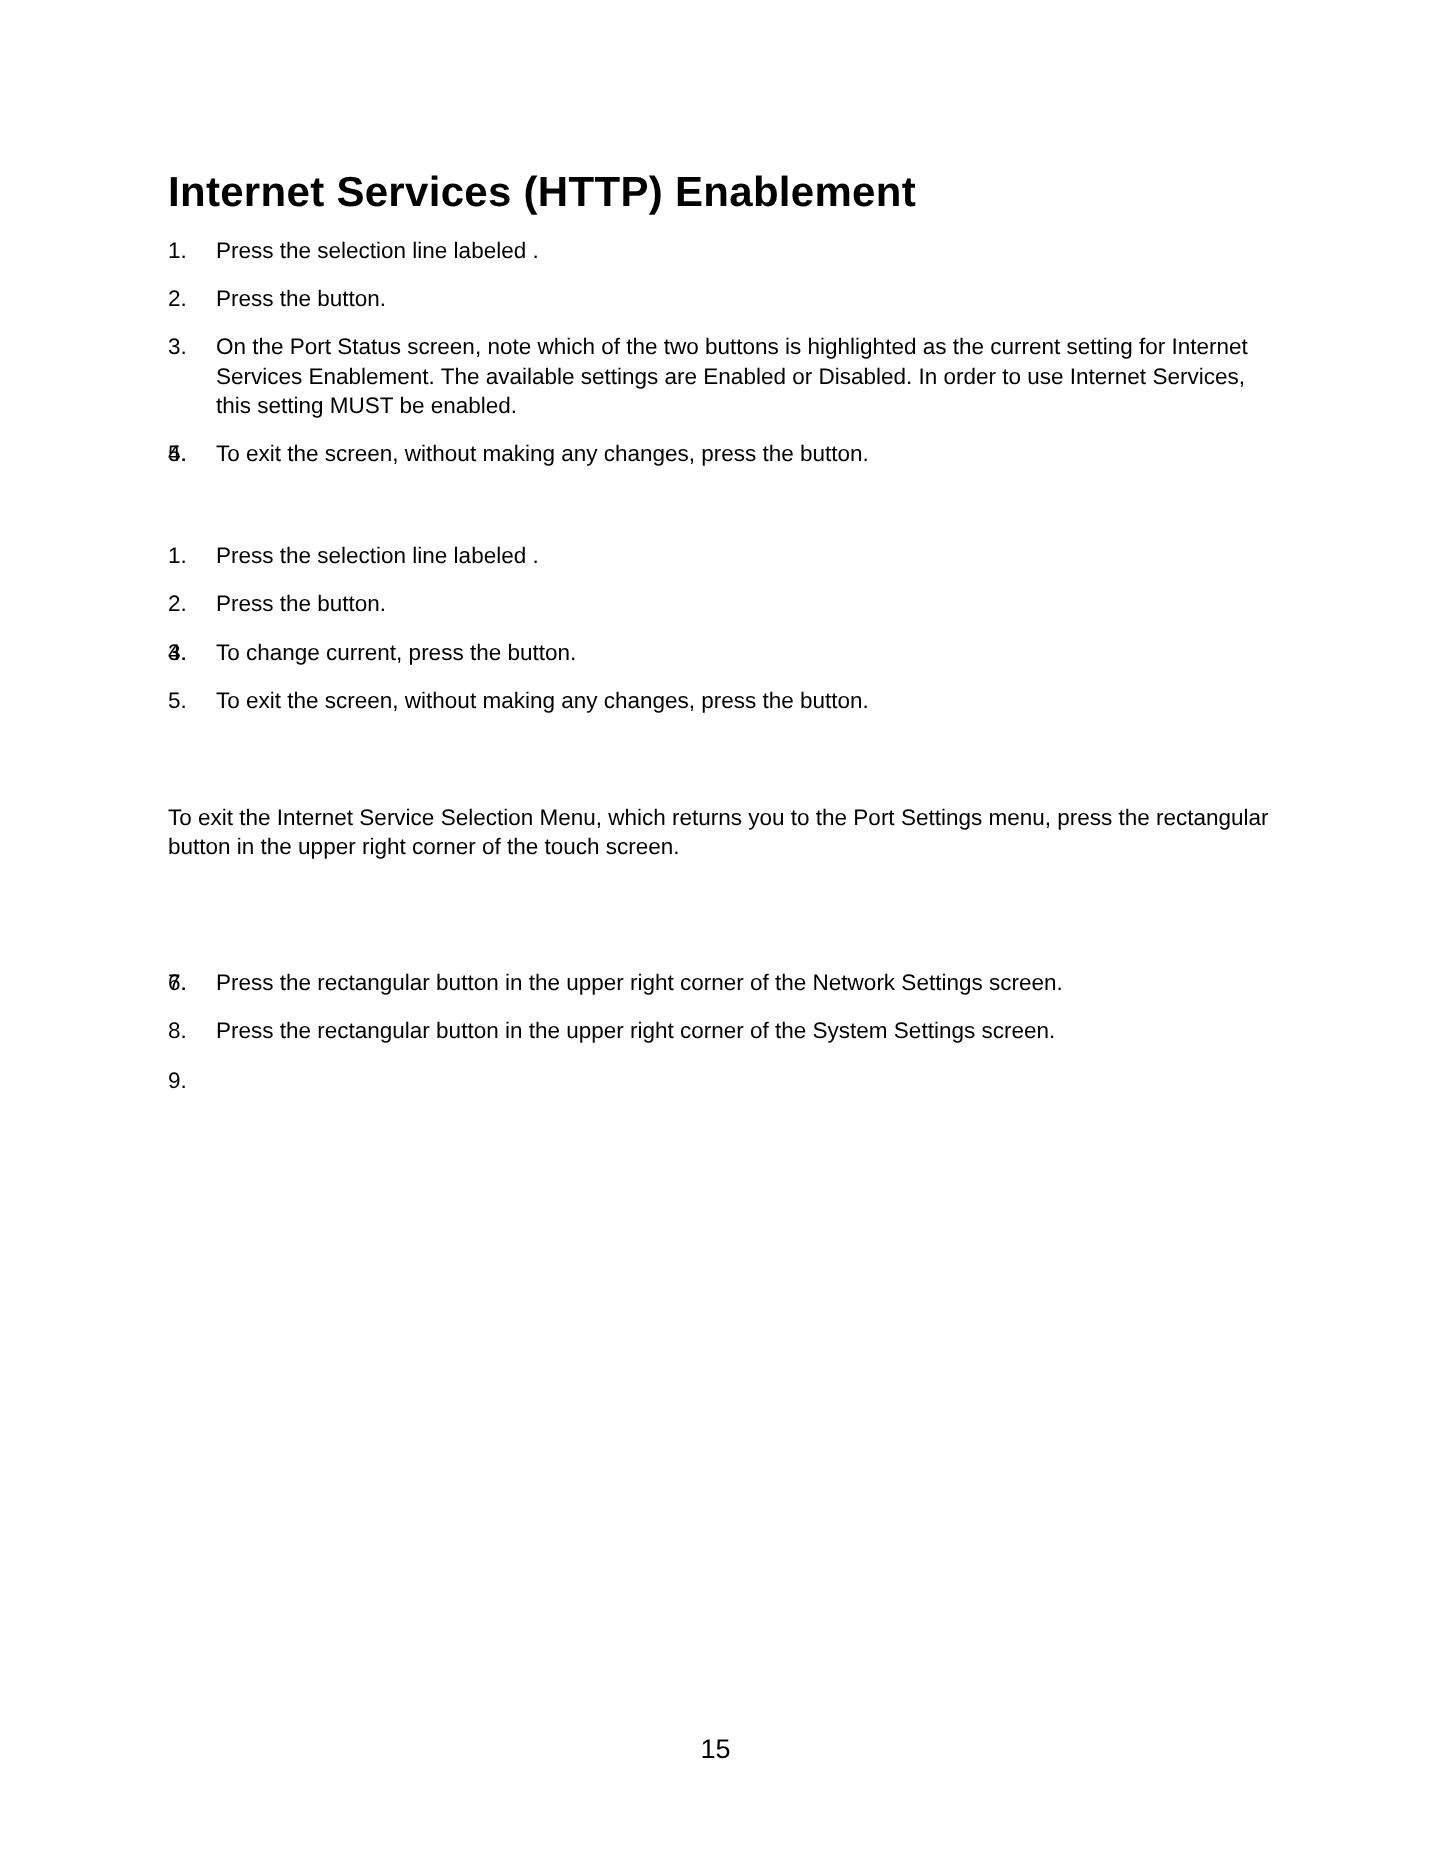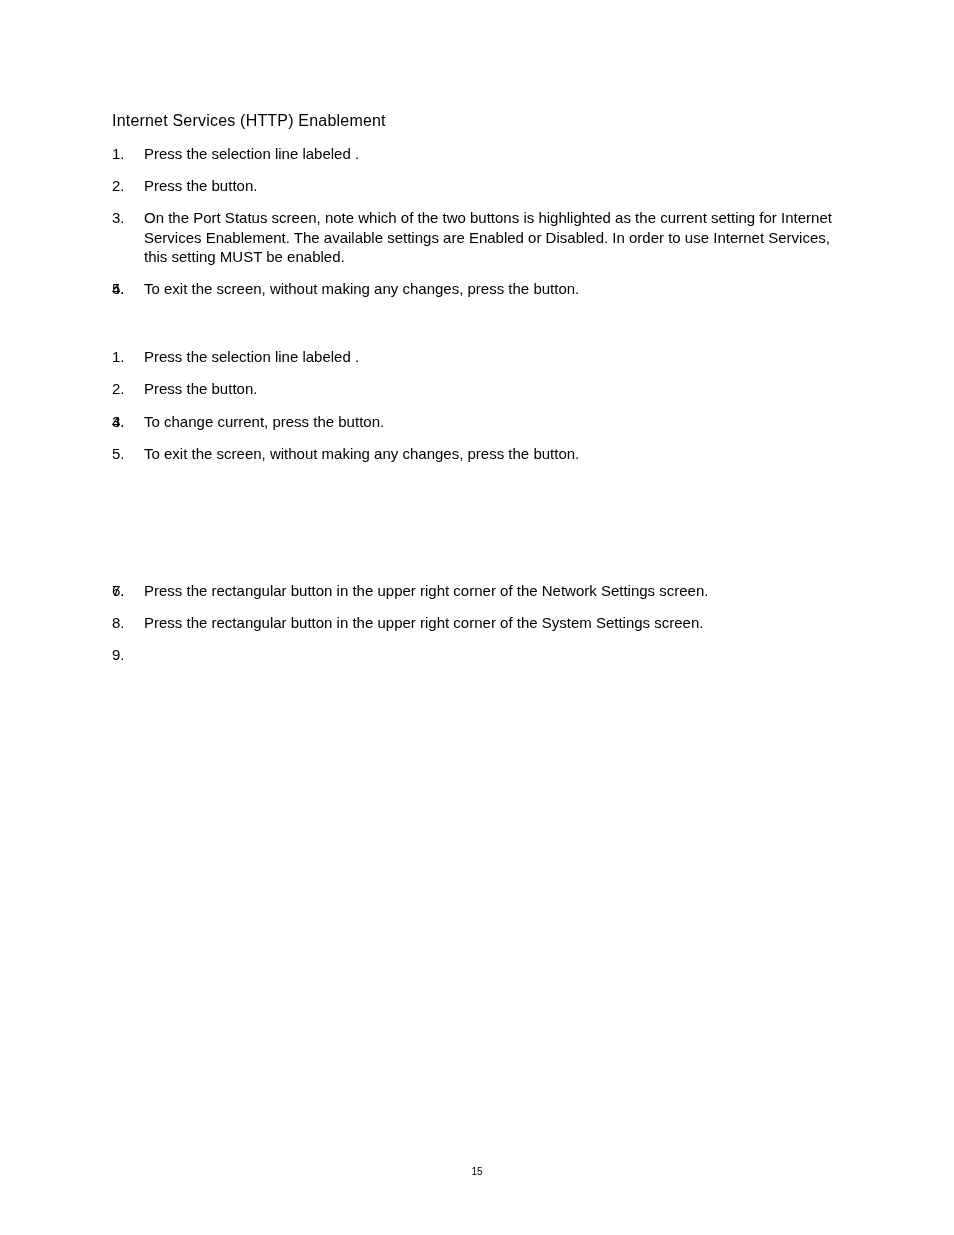--- a/index.html
+++ b/index.html
@@ -13,22 +13,22 @@
     color: #000000;
   }
   .page {
     box-sizing: border-box;
     padding: 112px 108px 0 112px;
     width: 954px;
     height: 1235px;
     position: relative;
   }
   .heading {
-    font-size: 16px;
-    font-weight: 400;
+    font-size: 28px;
+    font-weight: 700;
     margin: 0 0 14px 0;
     letter-spacing: 0.2px;
   }
   ol.steps {
     list-style: none;
     margin: 0;
     padding: 0;
     counter-reset: step;
   }
   ol.steps > li {
@@ -49,21 +49,21 @@
     margin: 0 0 13px 0;
   }
   .spacer-md { height: 36px; }
   .spacer-lg { height: 46px; }
   .pgnum {
     position: absolute;
     bottom: 58px;
     left: 0;
     width: 954px;
     text-align: center;
-    font-size: 10px;
+    font-size: 18px;
   }
 </style>
 </head>
 <body>
 
 <div class="page">
 
   <h1 class="heading">Internet Services (HTTP) Enablement</h1>
 
   <ol class="steps">
@@ -79,20 +79,21 @@
   <ol class="steps">
     <li><span class="num">1.</span><span>Press the selection line labeled                                 .</span></li>
     <li><span class="num">2.</span><span>Press the                               button.</span></li>
     <li><span class="num">3.</span></li>
     <li><span class="num">4.</span><span>To change current, press the            button.</span></li>
     <li><span class="num">5.</span><span>To exit the screen, without making any changes, press the              button.</span></li>
   </ol>
 
   <div class="spacer-lg"></div>
 
+  <p class="para">To exit the Internet Service Selection Menu, which returns you to the Port Settings menu, press the rectangular              button in the upper right corner of the touch screen.</p>
 
   <div class="spacer-lg"></div>
 
   <ol class="steps">
     <li><span class="num">6.</span></li>
     <li><span class="num">7.</span><span>Press the rectangular            button in the upper right corner of the Network Settings screen.</span></li>
     <li><span class="num">8.</span><span>Press the rectangular            button in the upper right corner of the System Settings screen.</span></li>
     <li><span class="num">9.</span></li>
   </ol>
 

